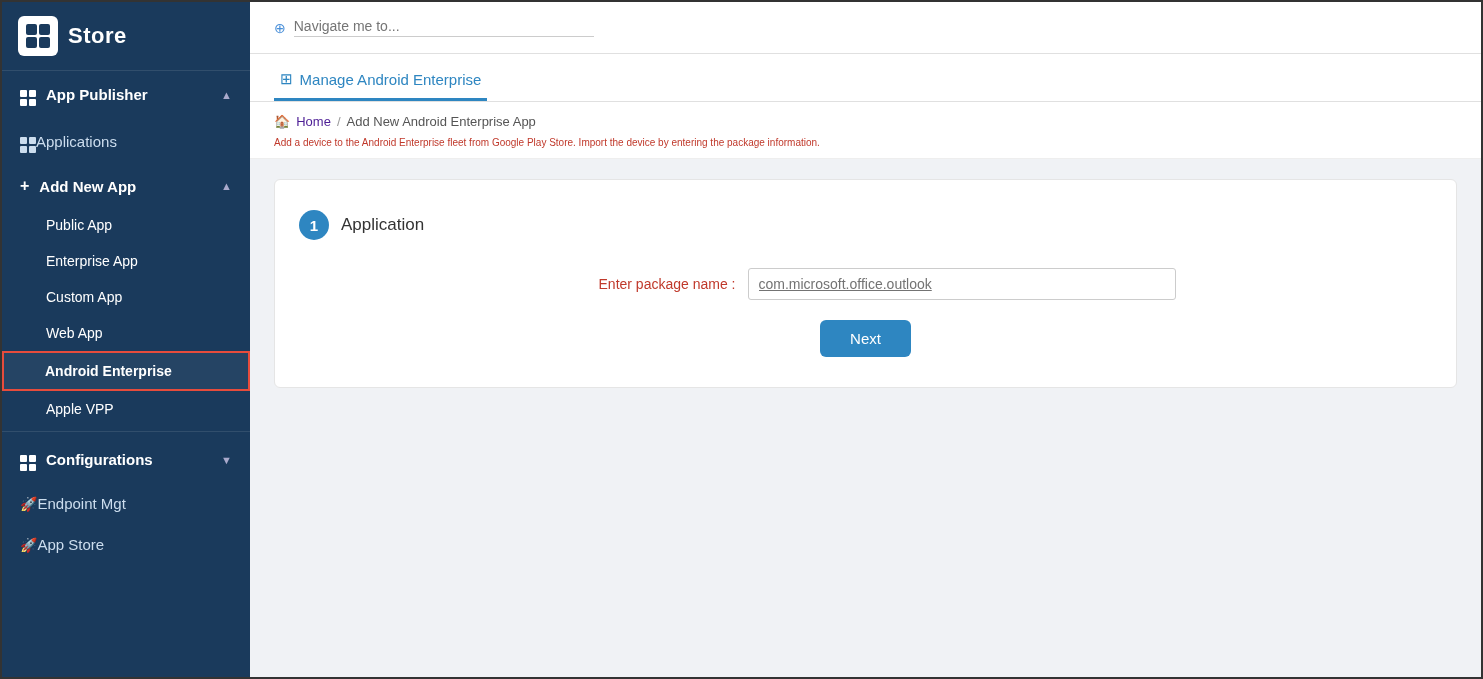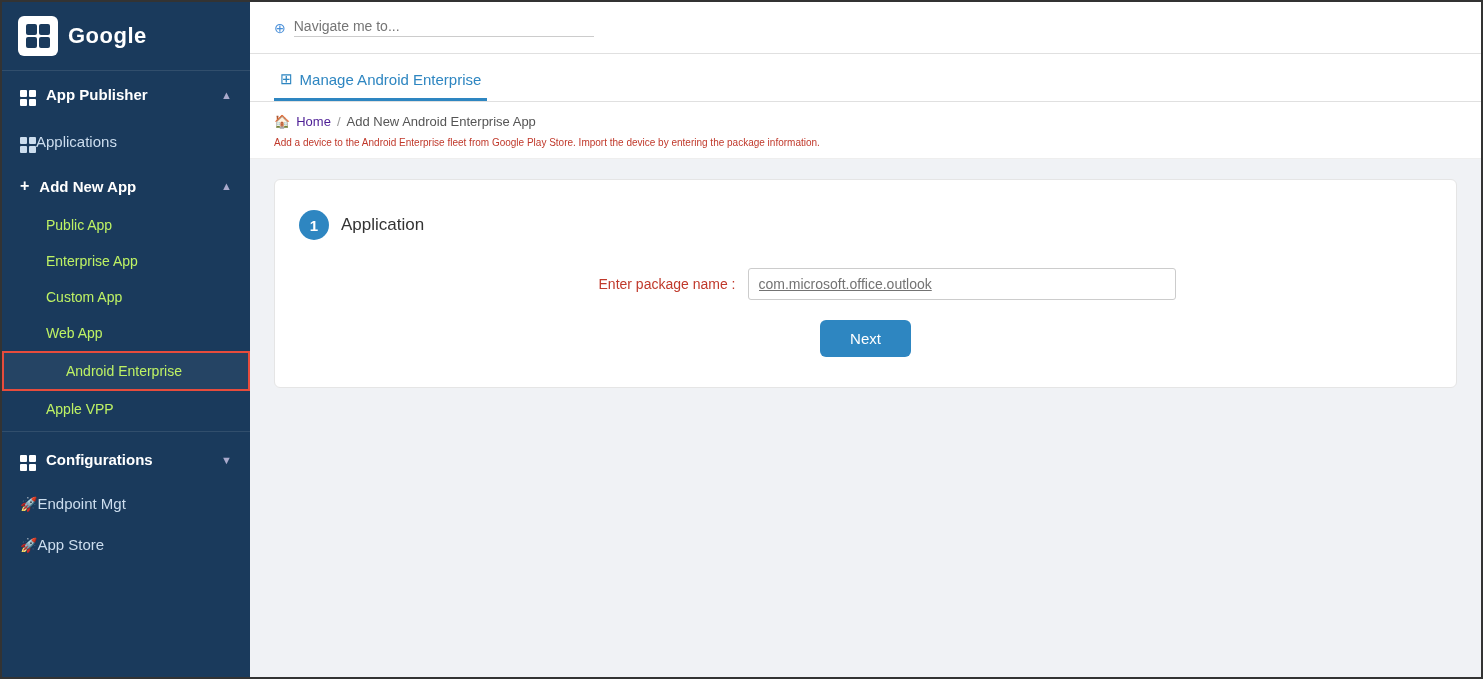--- a/index.html
+++ b/index.html
@@ -61,27 +61,28 @@
       gap: 10px;
     }
     .sidebar-group-header .label { flex: 1; }
     .sidebar-group-header .chevron { font-size: 11px; color: #aac; }
 
     .sidebar-sub-item {
       display: flex;
       padding: 10px 18px 10px 44px;
       cursor: pointer;
       font-size: 14px;
-      color: #bef264;
+      color: #ffffff;
       user-select: none;
     }
     .sidebar-sub-item.selected-outline {
       border: 2.5px solid #e74c3c;
       background: rgba(255,255,255,0.05);
-      padding-left: 62px;
+      padding-left: 41px;
+      font-weight: bold;
     }
 
     .divider-line { border: none; border-top: 1px solid rgba(255,255,255,0.1); margin: 4px 0; }
 
     
     .main {
       flex: 1;
       display: flex;
       flex-direction: column;
       background: #f0f2f5;
@@ -253,21 +254,21 @@
 <aside class="sidebar">
   <div class="sidebar-logo">
     <div class="sidebar-logo-icon">
       <svg viewBox="0 0 28 28" fill="none" xmlns="http://www.w3.org/2000/svg">
         <rect x="2" y="2" width="11" height="11" rx="2" fill="#1a3a5c"></rect>
         <rect x="15" y="2" width="11" height="11" rx="2" fill="#1a3a5c"></rect>
         <rect x="2" y="15" width="11" height="11" rx="2" fill="#1a3a5c"></rect>
         <rect x="15" y="15" width="11" height="11" rx="2" fill="#1a3a5c"></rect>
       </svg>
     </div>
-    <span class="sidebar-logo-text">Google</span>
+    <span class="sidebar-logo-text">Store</span>
   </div>
 
   <nav class="sidebar-nav">
 
     <div class="sidebar-group-header">
       <span>
         <span class="icon-grid">
             <span></span>
             <span></span>
             <span></span>

